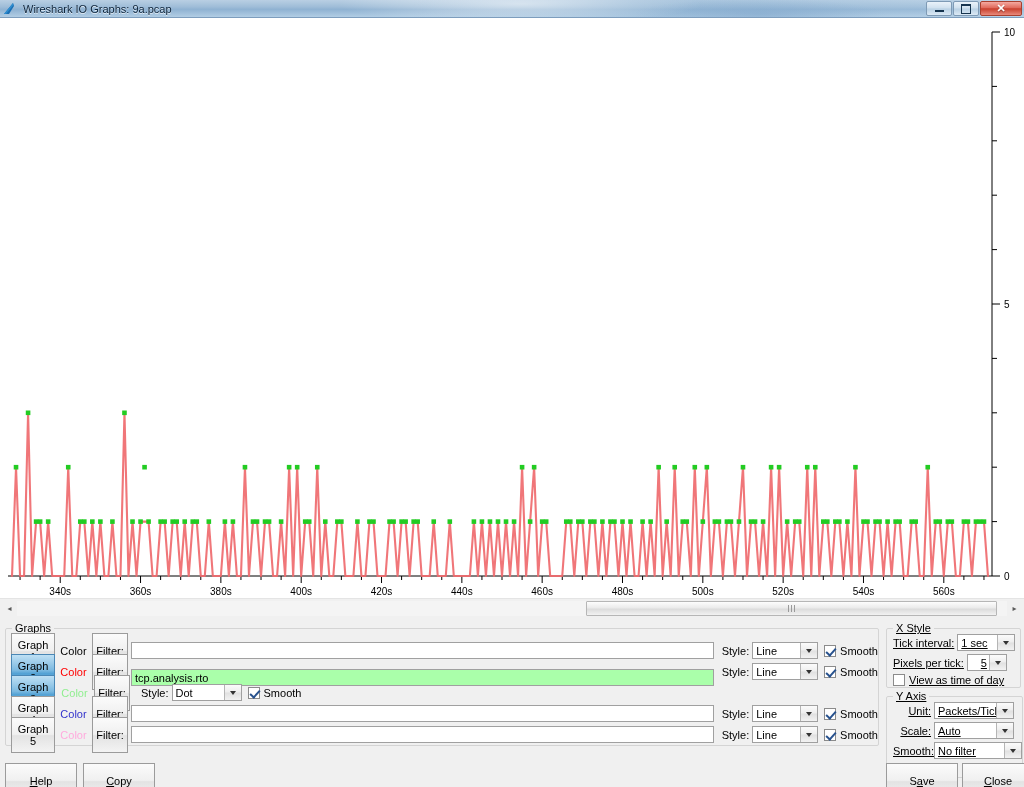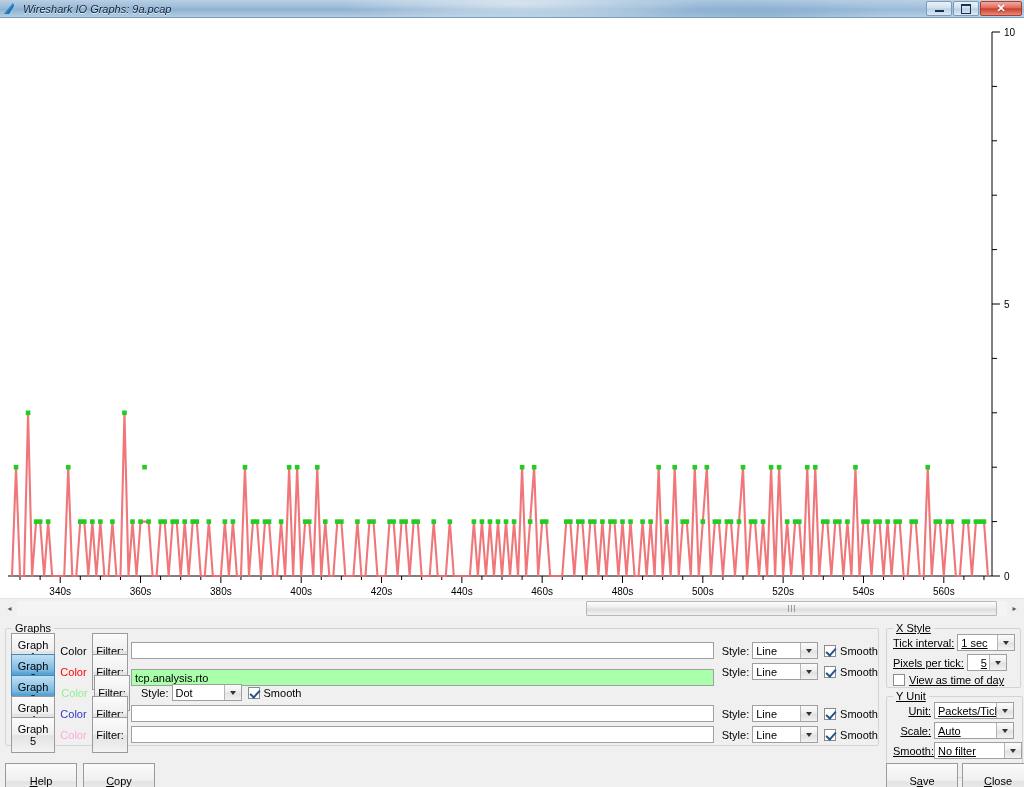--- a/index.html
+++ b/index.html
@@ -37,21 +37,20 @@
   }
   .tb-icon {
     position: relative; z-index: 2;
     width: 16px; height: 14px; margin-left: 3px; margin-right: 4px;
     flex: 0 0 auto;
   }
   .tb-title {
     position: relative; z-index: 2;
     font-size: 11px; color: #0b2239; white-space: nowrap;
     text-shadow: 0 1px 0 rgba(255,255,255,.7);
-    font-style: italic;
   }
   .tb-buttons {
     position: absolute; right: 2px; top: 1px; z-index: 3;
     display: flex; gap: 1px;
   }
   .tb-btn {
     width: 26px; height: 15px;
     border: 1px solid #7e9ab5;
     border-radius: 2px;
     background: linear-gradient(to bottom, #eaf2fa 0%, #cfe0ee 48%, #b8d0e4 52%, #dbe9f5 100%);
@@ -626,21 +625,21 @@
       </div>
       <div class="ax-row">
         <label class="chk">
           <span class="box"></span>
           <span><u>V</u><span id="vtod-rest">iew as time of day</span></span>
         </label>
       </div>
     </fieldset>
 
     <fieldset class="group" id="yaxis-group">
-      <legend>Y Unit</legend>
+      <legend>Y Axis</legend>
       <div class="ax-row">
         <span class="ax-label" style="width:38px">Unit:</span>
         <span class="combo" style="width:80px">
             <span>Packets/Tick</span>
             <i class="arrow"></i>
           </span>
       </div>
       <div class="ax-row">
         <span class="ax-label" style="width:38px">Scale:</span>
         <span class="combo" style="width:80px">

